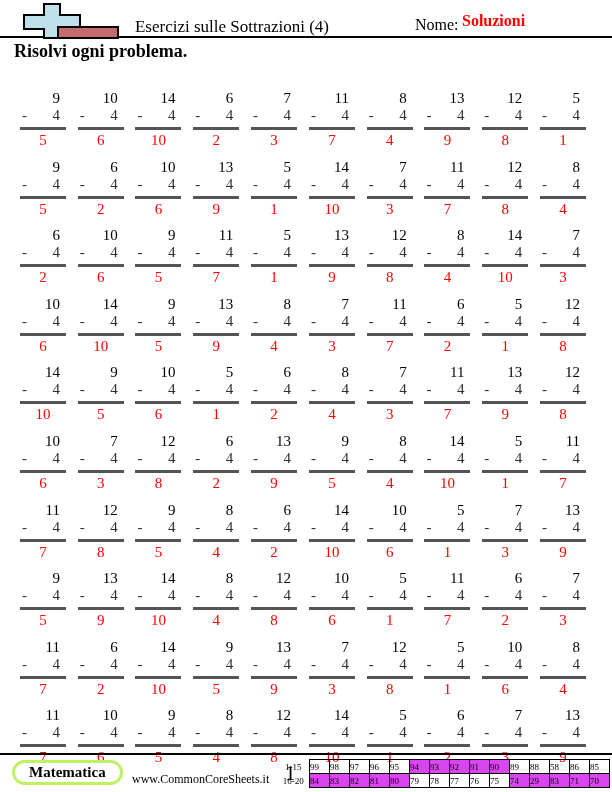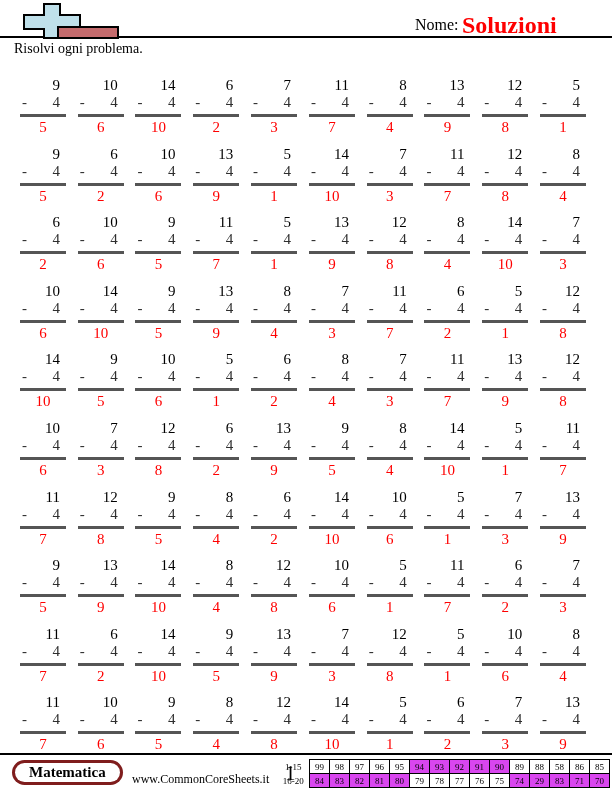--- a/index.html
+++ b/index.html
@@ -24,25 +24,25 @@
     left: 232px; top: 17px;
     transform: translateX(-50%);
     font-size: 17px; color: #000; white-space: nowrap;
   }
   .name-label {
     position: absolute; left: 415px; top: 16px;
     font-size: 16px; color: #000;
   }
   .name-value {
     position: absolute; left: 462px; top: 12px;
-    font-size: 24px; font-weight: bold; color: #fe0000;
+    font-size: 16px; font-weight: bold; color: #fe0000;
   }
   .instructions {
-    margin: 3px 0 8px 14px;
-    font-size: 14px; font-weight: normal; color: #000;
+    margin: 3px 0 16px 14px;
+    font-size: 18px; font-weight: bold; color: #000;
   }
 
   
   .problems-grid {
     display: grid;
     grid-template-columns: repeat(10, 1fr);
     grid-auto-rows: 68.6px;
     padding: 12px 20px 0 14px;
   }
   .problem {
@@ -64,21 +64,21 @@
 
   
   .footer {
     position: absolute;
     left: 0; right: 0; bottom: 0;
     height: 39px;
     border-top: 2px solid #000;
   }
   .brand-badge {
     position: absolute; left: 12px; top: 5px;
-    background: #7f1d1d; border-radius: 14px; padding: 3px;
+    background: #bef264; border-radius: 14px; padding: 3px;
   }
   .brand-badge .inner {
     background: #fff; border-radius: 11px;
     padding: 1px 14px;
     font-size: 15px; font-weight: bold; color: #000; white-space: nowrap;
   }
   .website {
     position: absolute; left: 132px; top: 17px;
     font-size: 12px; color: #000;
   }
@@ -87,39 +87,40 @@
     font-size: 21px; color: #000;
   }
   .score-table {
     position: absolute; right: 2px; top: 4px;
     border-collapse: collapse;
     font-size: 9px;
   }
   .score-table td {
     border: 1px solid #000;
     width: 20px; height: 14px;
-    text-align: center; vertical-align: middle;
+    vertical-align: middle;
     color: #000;
   }
   .score-table td.row-label {
     border: none; width: 28px;
     text-align: center; padding-right: 4px;
   }
   .score-table td.shaded { background: #d946ef; }
 </style>
 </head>
 <body>
 
 <div class="page">
 
   <div class="header">
     <svg class="logo" width="100" height="38" viewBox="0 0 100 38" aria-hidden="true">
       <path d="M22 2 H38 V13 H58 V27 H38 V36 H22 V27 H2 V13 H22 Z" fill="#bfe0ea" stroke="#000" stroke-width="2"></path>
       <rect x="36" y="25" width="60" height="11" fill="#c46b6d" stroke="#000" stroke-width="2"></rect>
     </svg>
+    <div class="page-title">Esercizi sulle Sottrazioni (4)</div>
     <div class="name-label">Nome:</div>
     <div class="name-value">Soluzioni</div>
   </div>
 
   <div class="instructions">Risolvi ogni problema.</div>
 
   <div class="problems-grid">
       <div class="problem">
         <div class="minuend">9</div>
         <div class="op-row">

